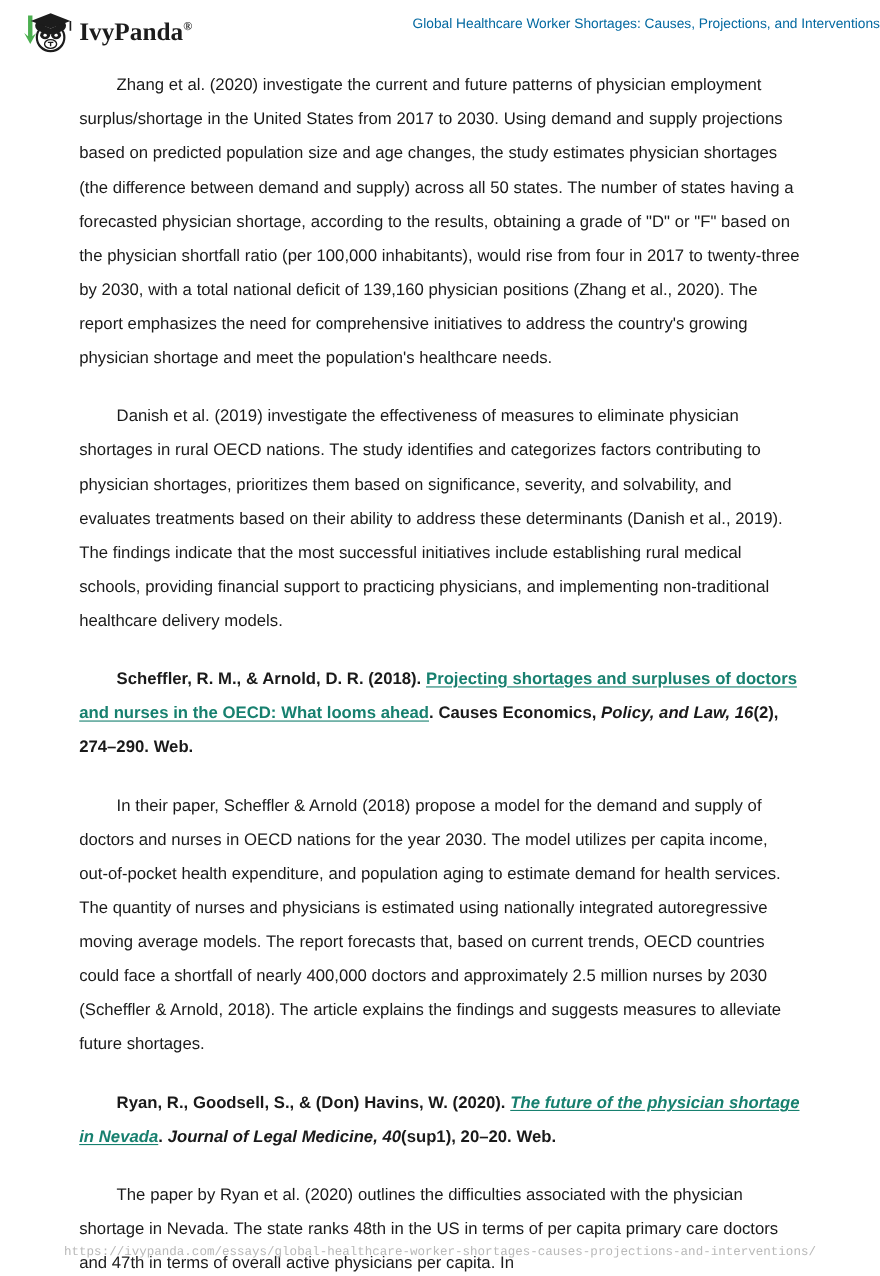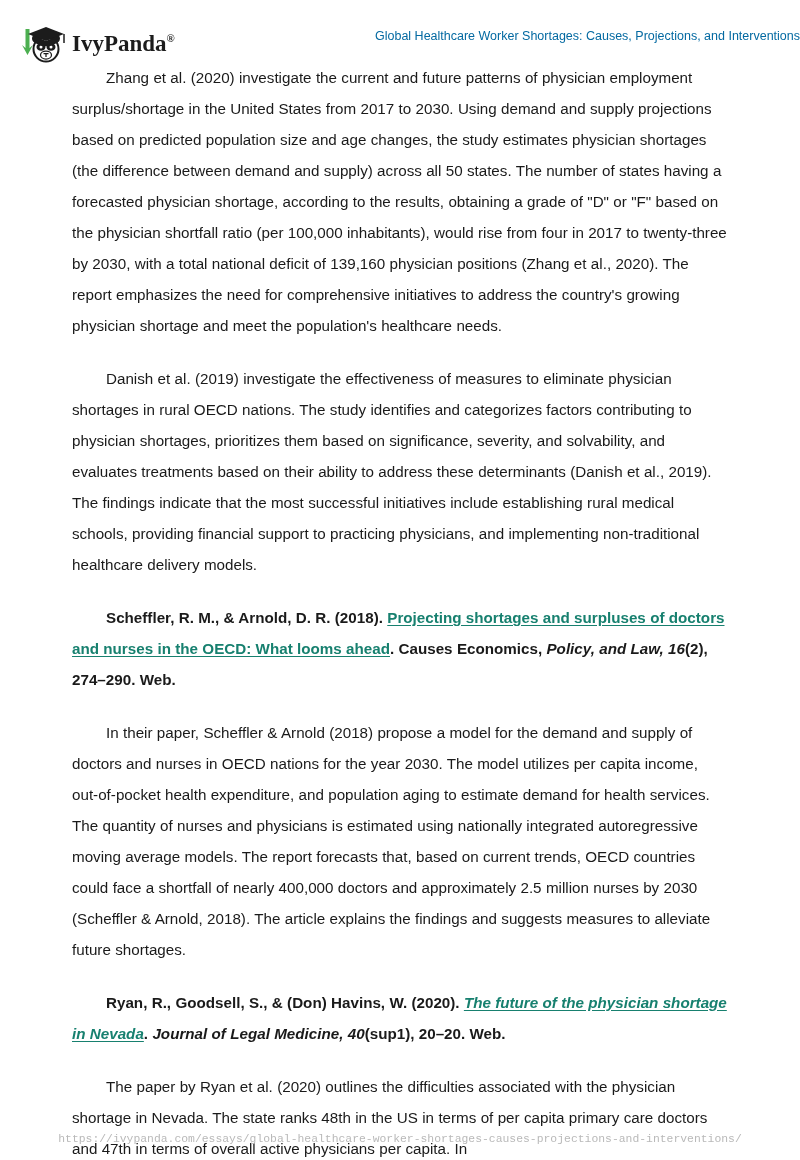--- a/index.html
+++ b/index.html
@@ -17,21 +17,21 @@
     width: 800px;
     height: 1160px;
     background: #ffffff;
     overflow: hidden;
     box-sizing: border-box;
   }
 
   
   .page-header {
     position: absolute;
-    top: 15px;
+    top: 0;
     left: 0;
     width: 800px;
     height: 58px;
     display: flex;
     align-items: center;
   }
   .brand {
     display: flex;
     align-items: center;
     margin-left: 18px;

